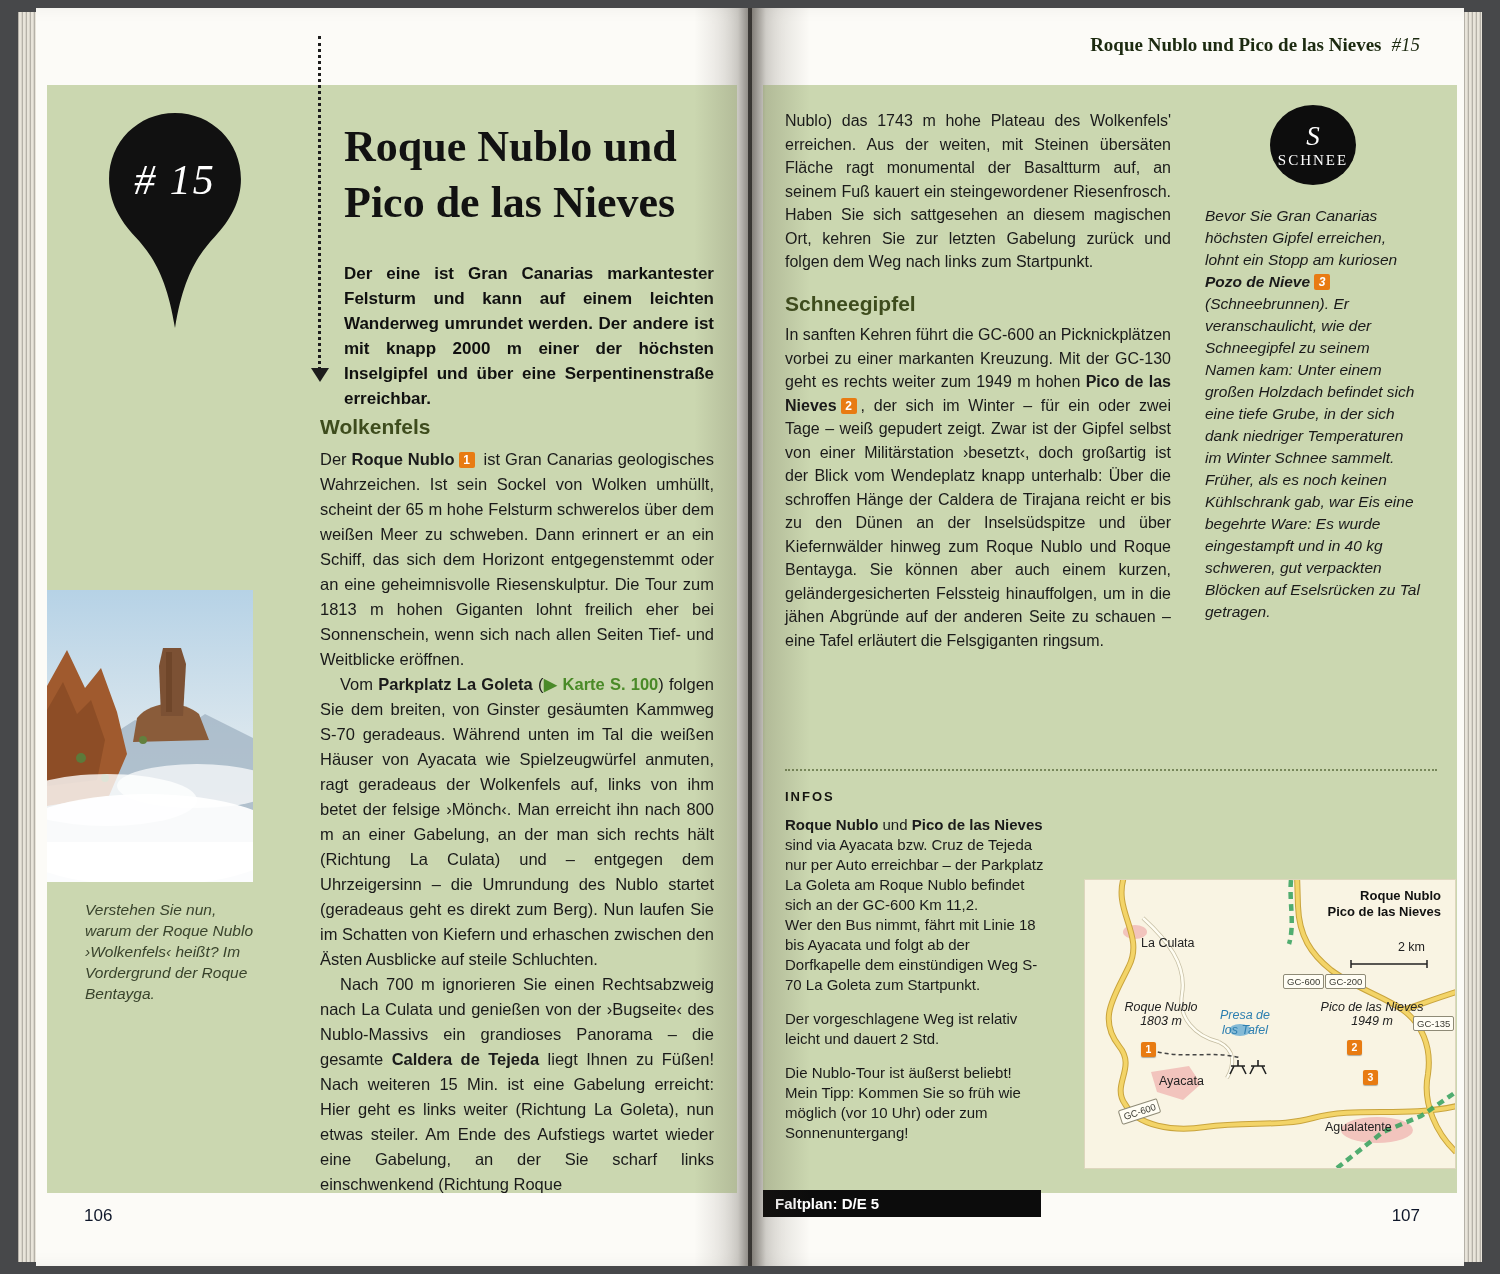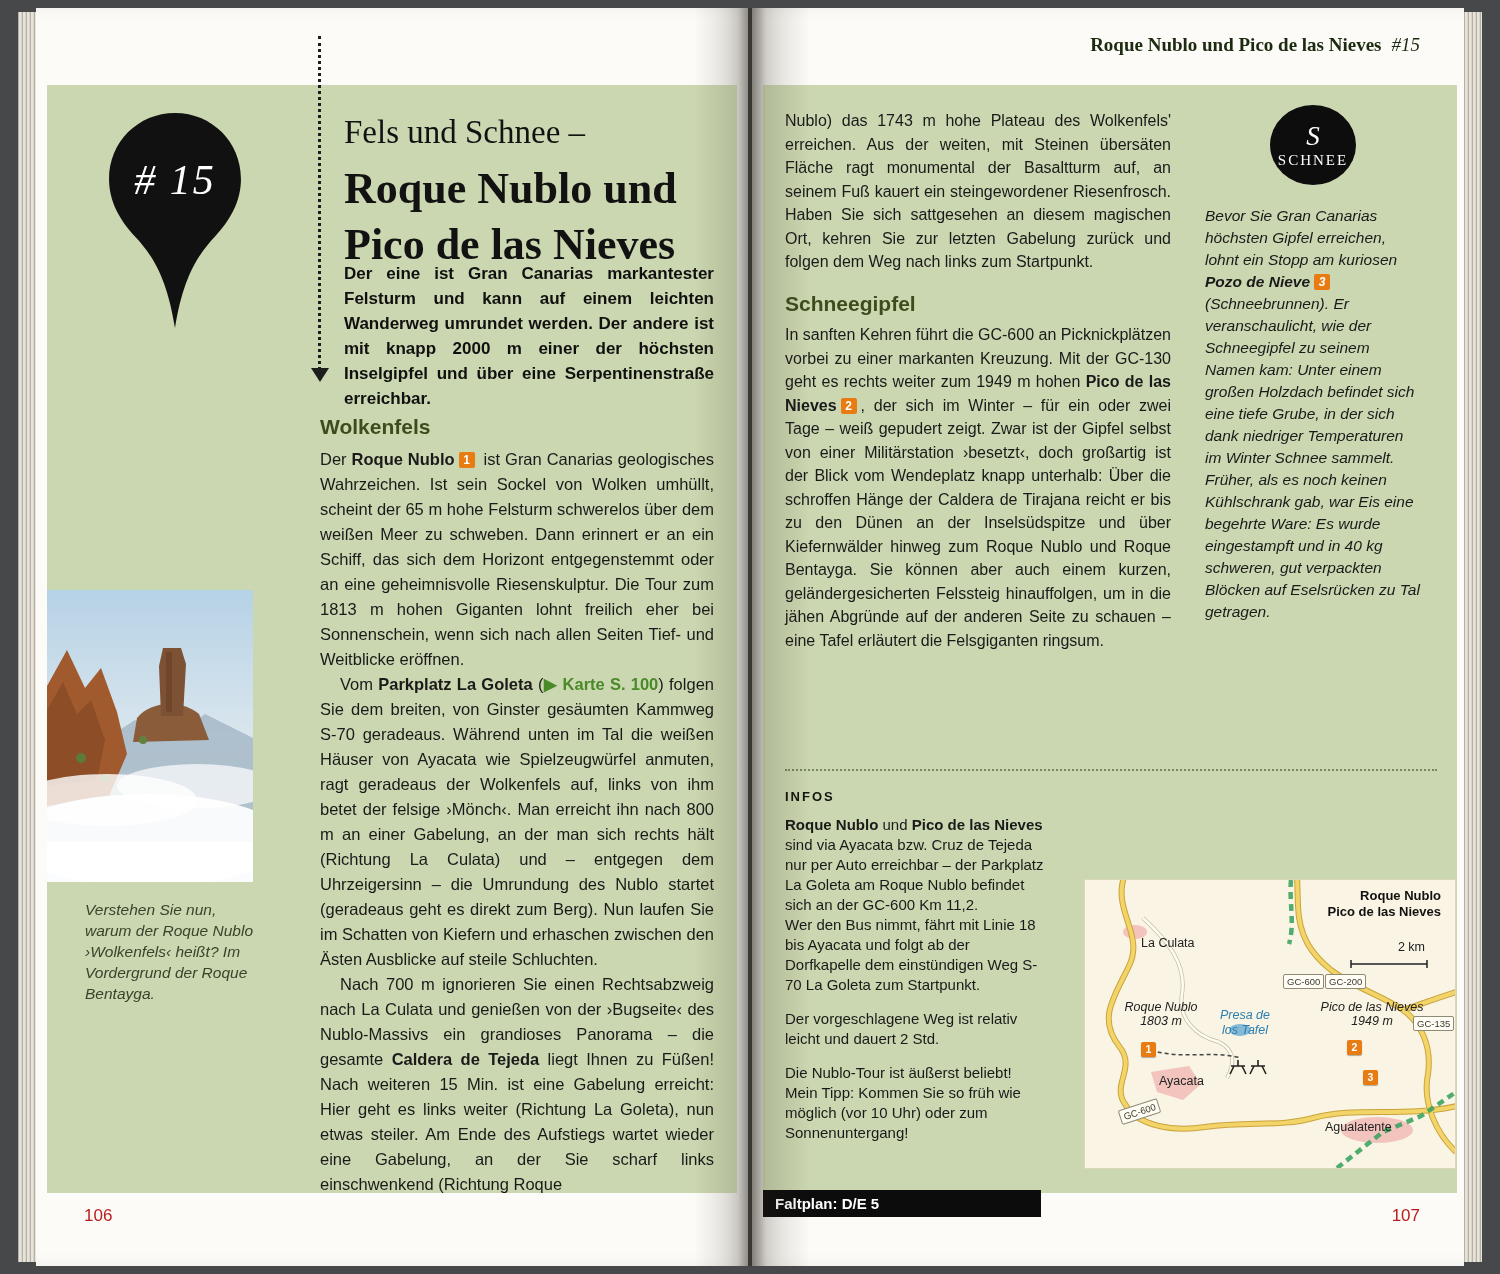--- a/index.html
+++ b/index.html
@@ -43,21 +43,21 @@
 
   .body-col { position:absolute; left:273px; top:362px; width:394px;
               font-size:16.5px; line-height:25px; text-align:justify; }
   .body-col p.indent { text-indent:20px; }
 
   .photo { position:absolute; left:0; top:505px; width:206px; height:292px; overflow:hidden; }
   .photo svg { display:block; }
   .caption { position:absolute; left:38px; top:814px; width:180px;
              font:italic 400 15.5px/21px "Liberation Sans", sans-serif; color:#39432c; }
 
-  .page-num { position:absolute; top:1198px; font-size:17px; color:#b91c1c; }
+  .page-num { position:absolute; top:1198px; font-size:17px; color:#0f172a; }
   #page-num-left { left:48px; }
   #page-num-right { right:44px; }
 
   
   .run-header { position:absolute; right:44px; top:26px; text-align:left; color:#1c2a10;
                 font-family:"Liberation Serif", serif; font-size:19px; }
   .run-header .rh-title { font-weight:700; }
   .run-header .rh-num { font-style:italic; margin-left:10px; font-weight:400; }
 
   .main-col { position:absolute; left:22px; top:24px; width:386px;
@@ -113,21 +113,20 @@
 
   <div class="page" id="left-page">
     <div class="panel" id="panel-left">
 
       <svg class="pin-svg" viewBox="0 0 100 163">
         <path d="M50,163 C44,125 33,108 20,94 C8,81 0,67 0,50 C0,22 22,0 50,0 C78,0 100,22 100,50 C100,67 92,81 80,94 C67,108 56,125 50,163 Z" fill="#111111"></path>
       </svg>
       <div class="pin-label"># 15</div>
 
       <div class="title-block">
-        <div class="title-l1">Fels und Schnee –</div>
         <div class="title-l2">Roque Nublo und</div>
         <div class="title-l2">Pico de las Nieves</div>
       </div>
 
       <div class="intro">Der eine ist Gran Canarias markantester Felsturm und kann auf einem leichten Wanderweg umrundet werden. Der andere ist mit knapp 2000 m einer der höchsten Inselgipfel und über eine Serpentinenstraße erreichbar.</div>
 
       <div class="sec-heading" id="wolkenfels-heading">Wolkenfels</div>
 
       <div class="body-col">
         <p><span class="sg-n">Der </span><span class="sg-b">Roque Nublo</span><span class="sg-m">1</span><span class="sg-n"> ist Gran Canarias geologisches Wahrzeichen. Ist sein Sockel von Wolken umhüllt, scheint der 65 m hohe Felsturm schwerelos über dem weißen Meer zu schweben. Dann erinnert er an ein Schiff, das sich dem Horizont entgegenstemmt oder an eine geheimnisvolle Riesenskulptur. Die Tour zum 1813 m hohen Giganten lohnt freilich eher bei Sonnenschein, wenn sich nach allen Seiten Tief- und Weitblicke eröffnen.</span></p>

